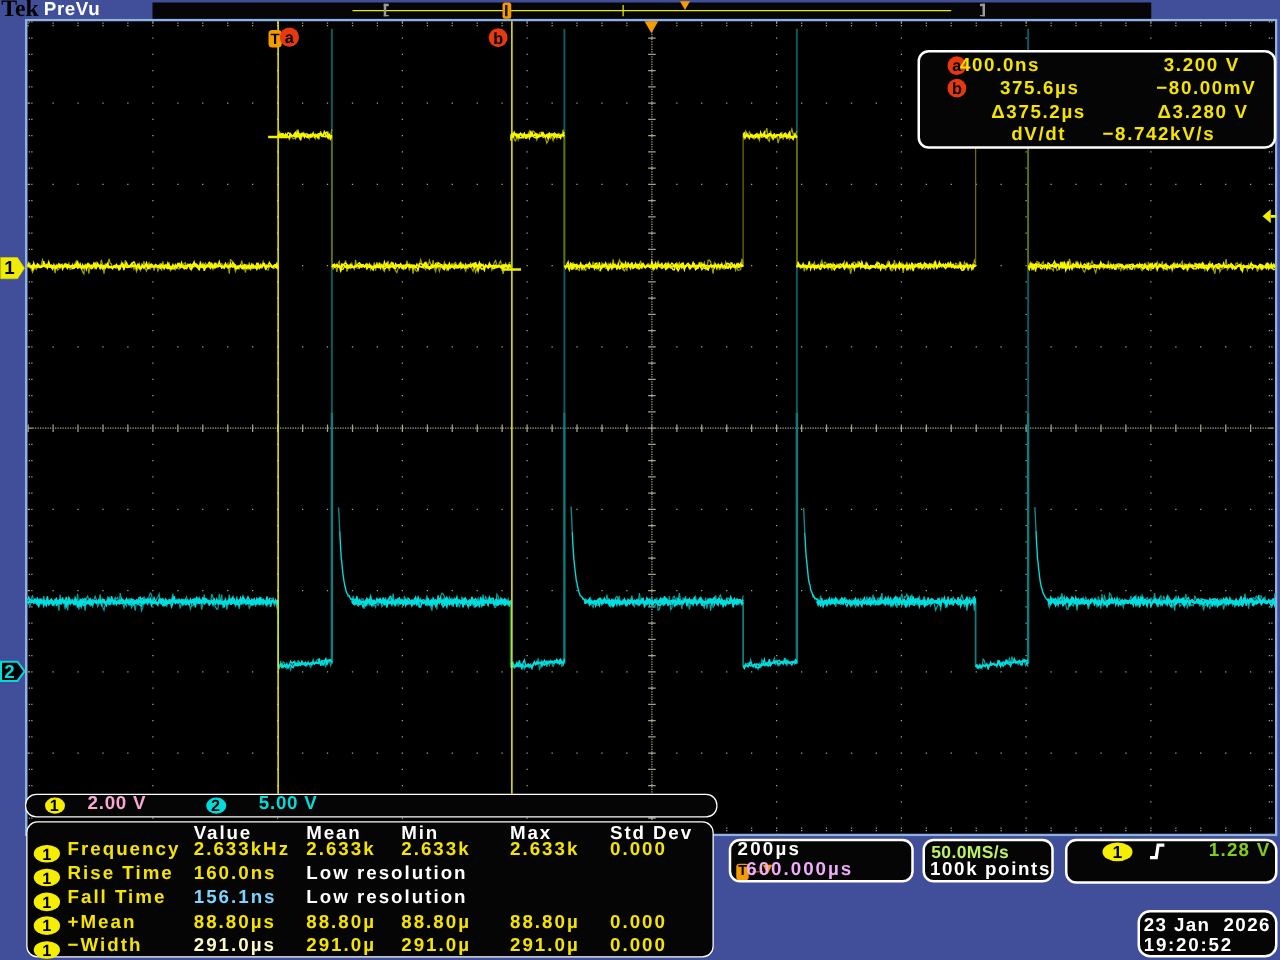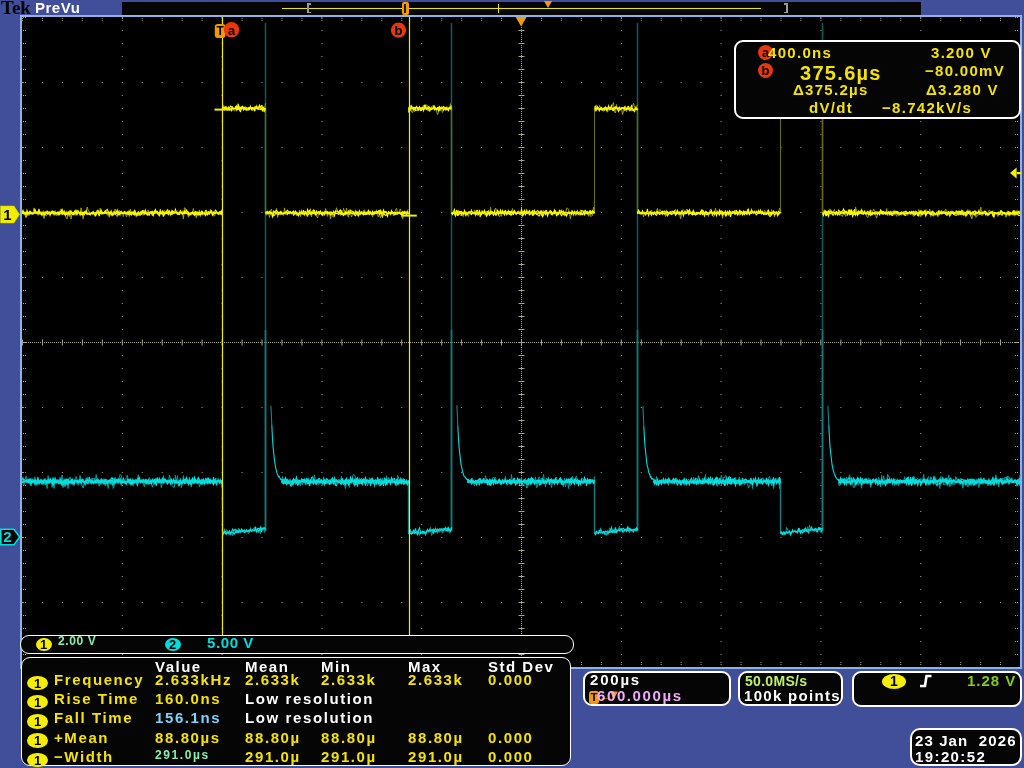--- a/index.html
+++ b/index.html
@@ -146,30 +146,30 @@
     <text x="7.5" y="219.6" text-anchor="middle" font-family="Liberation Sans, sans-serif" font-size="15" font-weight="bold" fill="#000">1</text>
     <path fill="#000" stroke="#00dcdc" stroke-width="1.6" d="M0.8 529.3 L14 529.3 L19.6 537 L14 544.7 L0.8 544.7 Z"></path>
     <text x="7.5" y="542.1" text-anchor="middle" font-family="Liberation Sans, sans-serif" font-size="15" font-weight="bold" fill="#00dcdc">2</text>
   </svg>
 
 <div class="box" style="left:734px;top:40px;width:286.5px;height:78.5px;"></div>
 <div class="badge" style="left:758px;top:44.8px;width:15px;height:15px;background:#e8380f;font-size:13px;line-height:15px;">a</div>
 <div class="badge" style="left:758px;top:63.3px;width:15px;height:15px;background:#e8380f;font-size:13px;line-height:15px;">b</div>
 <div class="t" style="left:768px;top:43.8px;font-size:15px;color:#f5e400;z-index:4;letter-spacing:1.3px">400.0ns</div>
 <div class="t" style="left:931px;top:43.8px;font-size:15px;color:#f5e400;z-index:4;letter-spacing:1.3px">3.200 V</div>
-<div class="t" style="left:800px;top:62.3px;font-size:20px;color:#f5e400;z-index:4;letter-spacing:1.3px">375.6µs</div>
+<div class="t" style="left:800px;top:62.3px;font-size:15px;color:#f5e400;z-index:4;letter-spacing:1.3px">375.6µs</div>
 <div class="t" style="left:925px;top:62.3px;font-size:15px;color:#f5e400;z-index:4;letter-spacing:1.3px">−80.00mV</div>
 <div class="t" style="left:793px;top:80.8px;font-size:15px;color:#f5e400;z-index:4;letter-spacing:1.3px">Δ375.2µs</div>
 <div class="t" style="left:926px;top:80.8px;font-size:15px;color:#f5e400;z-index:4;letter-spacing:1.3px">Δ3.280 V</div>
 <div class="t" style="left:809px;top:99.3px;font-size:15px;color:#f5e400;z-index:4;letter-spacing:1.3px">dV/dt</div>
 <div class="t" style="left:882px;top:99.3px;font-size:15px;color:#f5e400;z-index:4;letter-spacing:1.3px">−8.742kV/s</div>
 
 <div class="box" style="left:20px;top:635px;width:554px;height:18.5px;border-width:1.5px;"></div>
 <div class="badge" style="left:35.5px;top:637.5px;width:16px;height:13.5px;background:#f5ee00;font-size:13px;line-height:14px;">1</div>
-<div class="t" style="left:58px;top:634.4px;font-size:12px;color:#86efac;z-index:4;letter-spacing:0.6px">2.00 V</div>
+<div class="t" style="left:70px;top:634.4px;font-size:15px;color:#f9a8d4;z-index:4;letter-spacing:0.6px">2.00 V</div>
 <div class="badge" style="left:164.5px;top:637.5px;width:16px;height:13.5px;background:#00dcdc;font-size:13px;line-height:14px;">2</div>
 <div class="t" style="left:207px;top:634.4px;font-size:15px;color:#00dcdc;z-index:4;letter-spacing:0.6px">5.00 V</div>
 
 <div class="box" style="left:20.5px;top:657px;width:550.5px;height:109px;border-width:1.5px;"></div>
 <div class="t" style="left:155px;top:658px;font-size:15px;color:#fff;z-index:4;letter-spacing:1.5px">Value</div>
 <div class="t" style="left:245px;top:658px;font-size:15px;color:#fff;z-index:4;letter-spacing:1.5px">Mean</div>
 <div class="t" style="left:321px;top:658px;font-size:15px;color:#fff;z-index:4;letter-spacing:1.5px">Min</div>
 <div class="t" style="left:408px;top:658px;font-size:15px;color:#fff;z-index:4;letter-spacing:1.5px">Max</div>
 <div class="t" style="left:488px;top:658px;font-size:15px;color:#fff;z-index:4;letter-spacing:1.5px">Std Dev</div>
 <div class="badge" style="left:27px;top:675.5px;width:21px;height:14.5px;background:#f5ee00;font-size:13px;line-height:15px;">1</div>
@@ -189,21 +189,21 @@
 <div class="t" style="left:245px;top:709.2px;font-size:15px;color:#fff;z-index:4;letter-spacing:1.6px">Low resolution</div>
 <div class="badge" style="left:27px;top:733.4px;width:21px;height:14.5px;background:#f5ee00;font-size:13px;line-height:15px;">1</div>
 <div class="t" style="left:54px;top:728.5px;font-size:15px;color:#f5e400;z-index:4;letter-spacing:1.6px">+Mean</div>
 <div class="t" style="left:155px;top:728.5px;font-size:15px;color:#f5e400;z-index:4;letter-spacing:1.6px">88.80µs</div>
 <div class="t" style="left:245px;top:728.5px;font-size:15px;color:#f5e400;z-index:4;letter-spacing:1.6px">88.80µ</div>
 <div class="t" style="left:321px;top:728.5px;font-size:15px;color:#f5e400;z-index:4;letter-spacing:1.6px">88.80µ</div>
 <div class="t" style="left:408px;top:728.5px;font-size:15px;color:#f5e400;z-index:4;letter-spacing:1.6px">88.80µ</div>
 <div class="t" style="left:488px;top:728.5px;font-size:15px;color:#f5e400;z-index:4;letter-spacing:1.6px">0.000</div>
 <div class="badge" style="left:27px;top:752.7px;width:21px;height:14.5px;background:#f5ee00;font-size:13px;line-height:15px;">1</div>
 <div class="t" style="left:54px;top:747.8000000000001px;font-size:15px;color:#f5e400;z-index:4;letter-spacing:1.6px">−Width</div>
-<div class="t" style="left:155px;top:747.8000000000001px;font-size:12px;color:#86efac;z-index:4;letter-spacing:1.6px">291.0µs</div>
+<div class="t" style="left:155px;top:747.8000000000001px;font-size:15px;color:#fef9c3;z-index:4;letter-spacing:1.6px">291.0µs</div>
 <div class="t" style="left:245px;top:747.8000000000001px;font-size:15px;color:#f5e400;z-index:4;letter-spacing:1.6px">291.0µ</div>
 <div class="t" style="left:321px;top:747.8000000000001px;font-size:15px;color:#f5e400;z-index:4;letter-spacing:1.6px">291.0µ</div>
 <div class="t" style="left:408px;top:747.8000000000001px;font-size:15px;color:#f5e400;z-index:4;letter-spacing:1.6px">291.0µ</div>
 <div class="t" style="left:488px;top:747.8000000000001px;font-size:15px;color:#f5e400;z-index:4;letter-spacing:1.6px">0.000</div>
 
 <div class="box" style="left:583px;top:670.5px;width:148px;height:35px;"></div>
 <div class="t" style="left:590px;top:671.4px;font-size:15px;color:#fff;z-index:4;letter-spacing:1.8px">200µs</div>
 <div class="abs" style="left:588.5px;top:690.5px;width:10.5px;height:13px;background:#f59b00;border-radius:2.5px;z-index:4"></div>
 <div class="t" style="left:590.6px;top:690.5px;font-size:11.5px;color:#000;z-index:5">T</div>
 <div class="t" style="left:598.5px;top:686.8px;font-size:15px;color:#f59b00;z-index:4;letter-spacing:0px">→</div>

